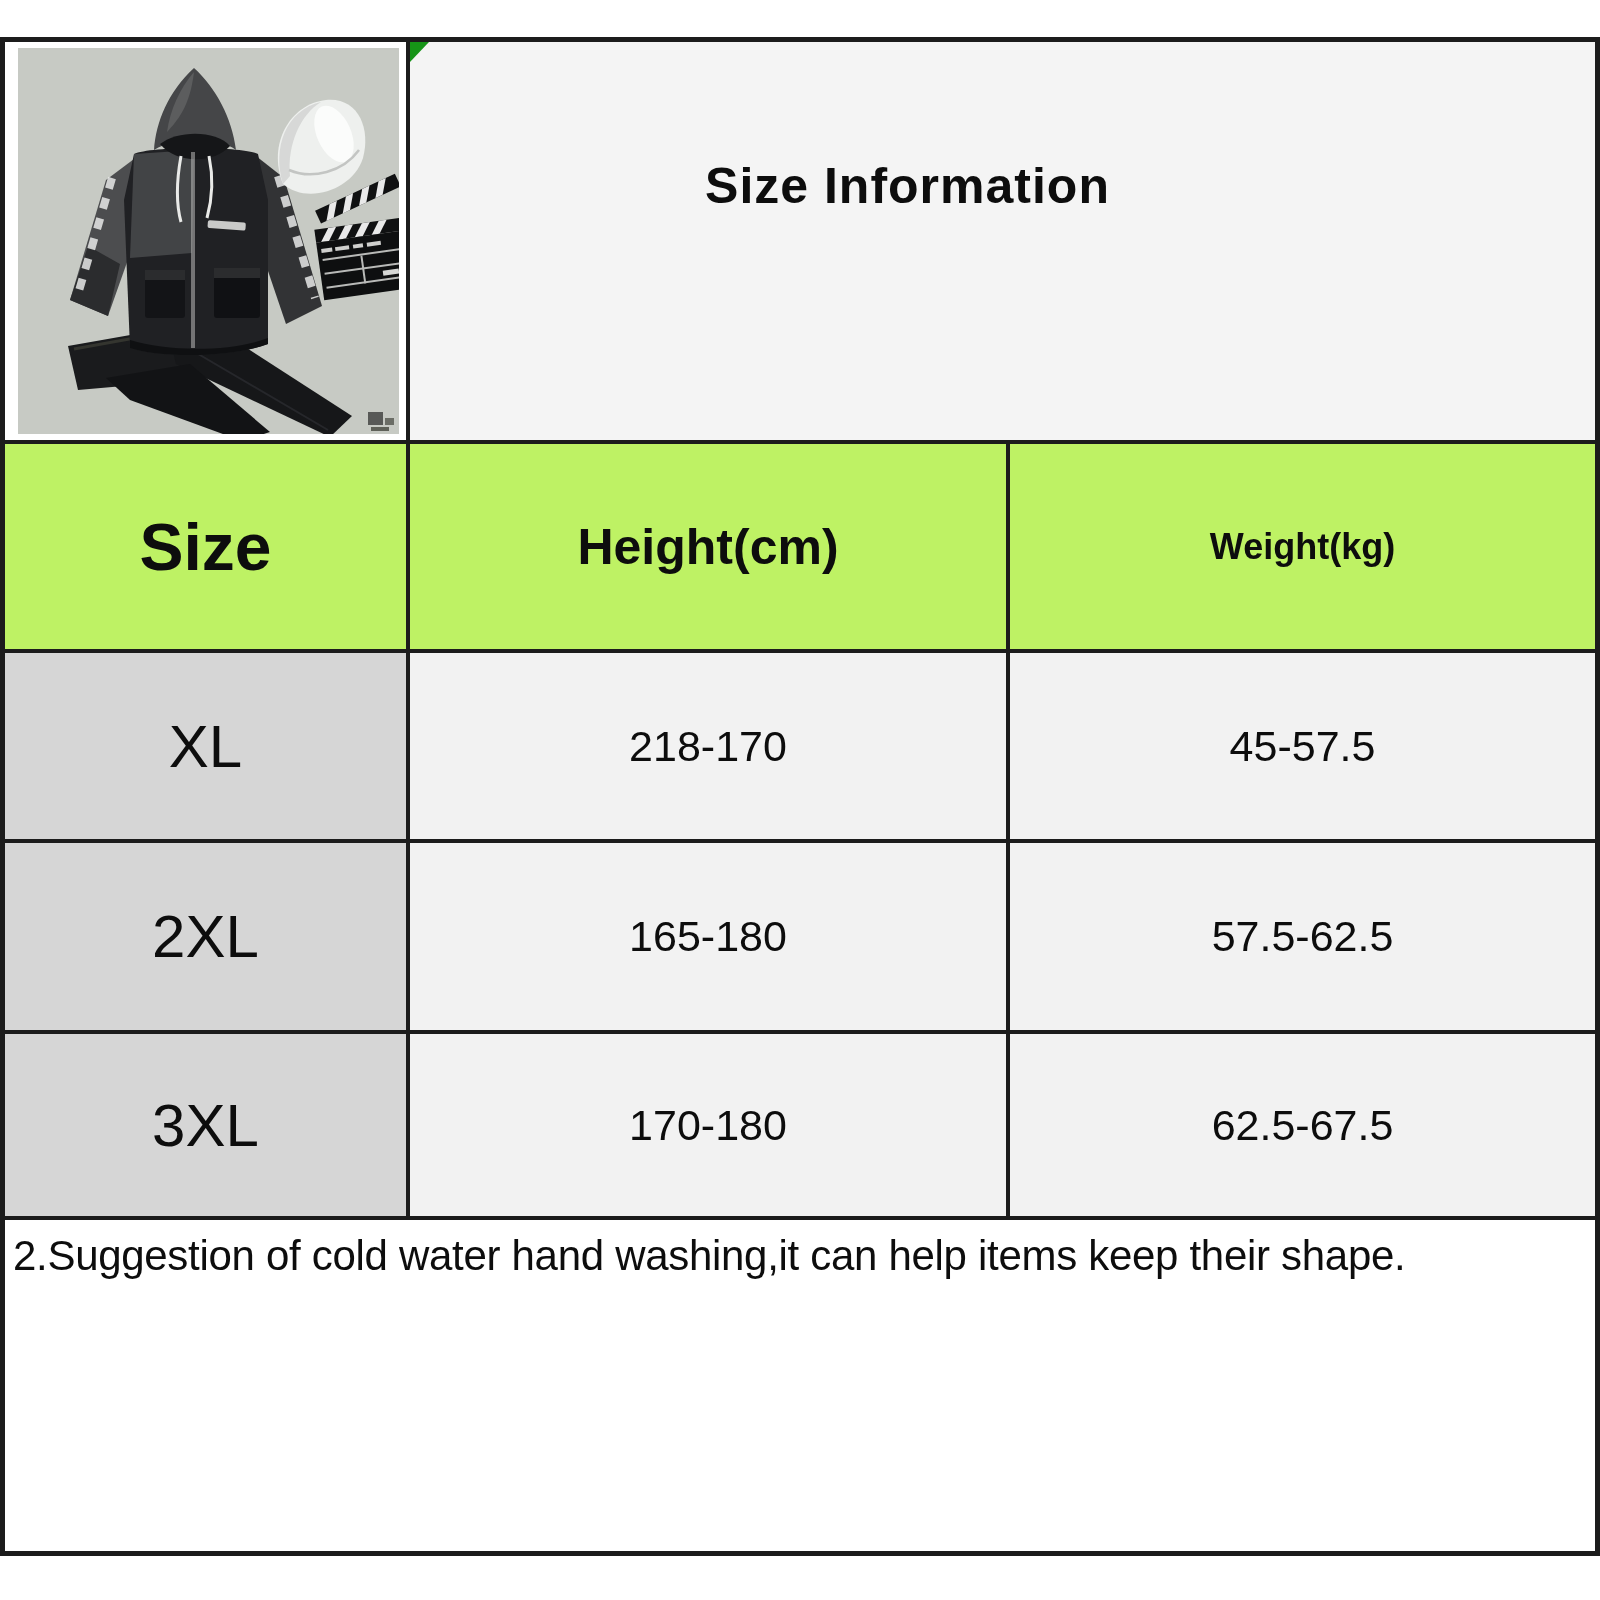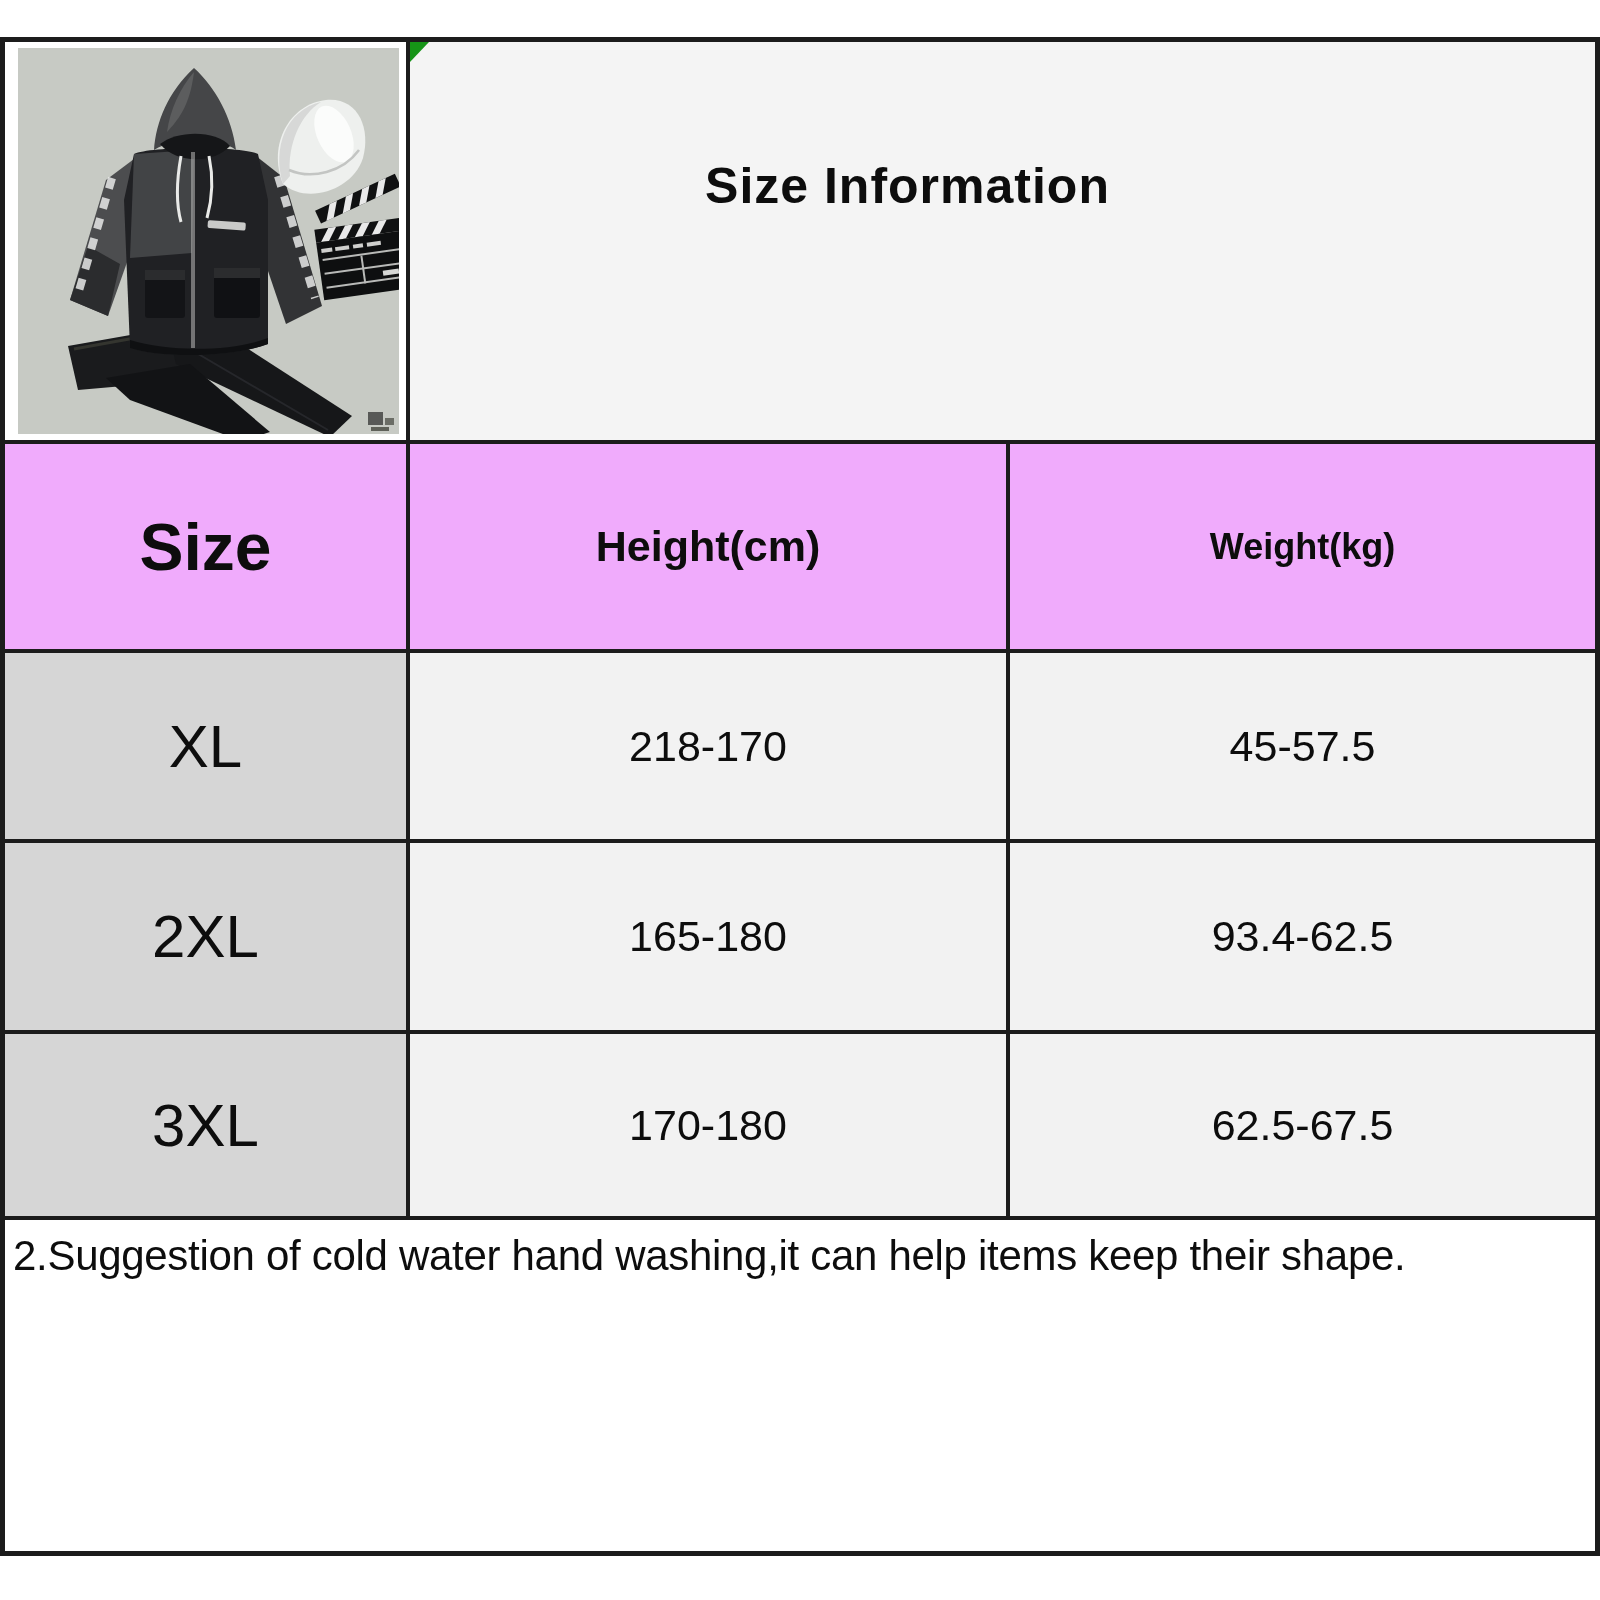--- a/index.html
+++ b/index.html
@@ -42,23 +42,23 @@
     font-size:50px;font-weight:bold;letter-spacing:1px;
     transform:translate(-95px,-55px);
   }
   .corner-marker{
     position:absolute;top:0;left:0;
     width:0;height:0;
     border-top:20px solid #169417;
     border-right:19px solid transparent;
   }
   
-  .hdr{background:#f0abfc;font-weight:bold;}
+  .hdr{background:#bef264;font-weight:bold;}
   .hdr-size{grid-column:1;grid-row:2;font-size:66px;}
-  .hdr-height{grid-column:2;grid-row:2;font-size:43px;}
+  .hdr-height{grid-column:2;grid-row:2;font-size:50px;}
   .hdr-weight{grid-column:3;grid-row:2;font-size:36px;}
   
   .size-col{background:#d6d6d6;font-size:60px;font-weight:normal;}
   .val{background:#f2f2f2;font-size:43px;font-weight:400;}
   .r1{grid-row:3}.r2{grid-row:4}.r3{grid-row:5}
   .c1{grid-column:1}.c2{grid-column:2}.c3{grid-column:3}
   
   .attention-cell{
     grid-column:1/4;grid-row:6;
     background:#ffffff;
@@ -171,21 +171,21 @@
   <div class="cell hdr hdr-size">Size</div>
   <div class="cell hdr hdr-height">Height(cm)</div>
   <div class="cell hdr hdr-weight">Weight(kg)</div>
 
   <div class="cell size-col r1 c1">XL</div>
   <div class="cell val r1 c2">218-170</div>
   <div class="cell val r1 c3">45-57.5</div>
 
   <div class="cell size-col r2 c1">2XL</div>
   <div class="cell val r2 c2">165-180</div>
-  <div class="cell val r2 c3">93.4-62.5</div>
+  <div class="cell val r2 c3">57.5-62.5</div>
 
   <div class="cell size-col r3 c1">3XL</div>
   <div class="cell val r3 c2">170-180</div>
   <div class="cell val r3 c3">62.5-67.5</div>
 
   <div class="attention-cell">
     <p>2.Suggestion of cold water hand washing,it can help items keep their shape.</p>
   </div>
 
 </div>

